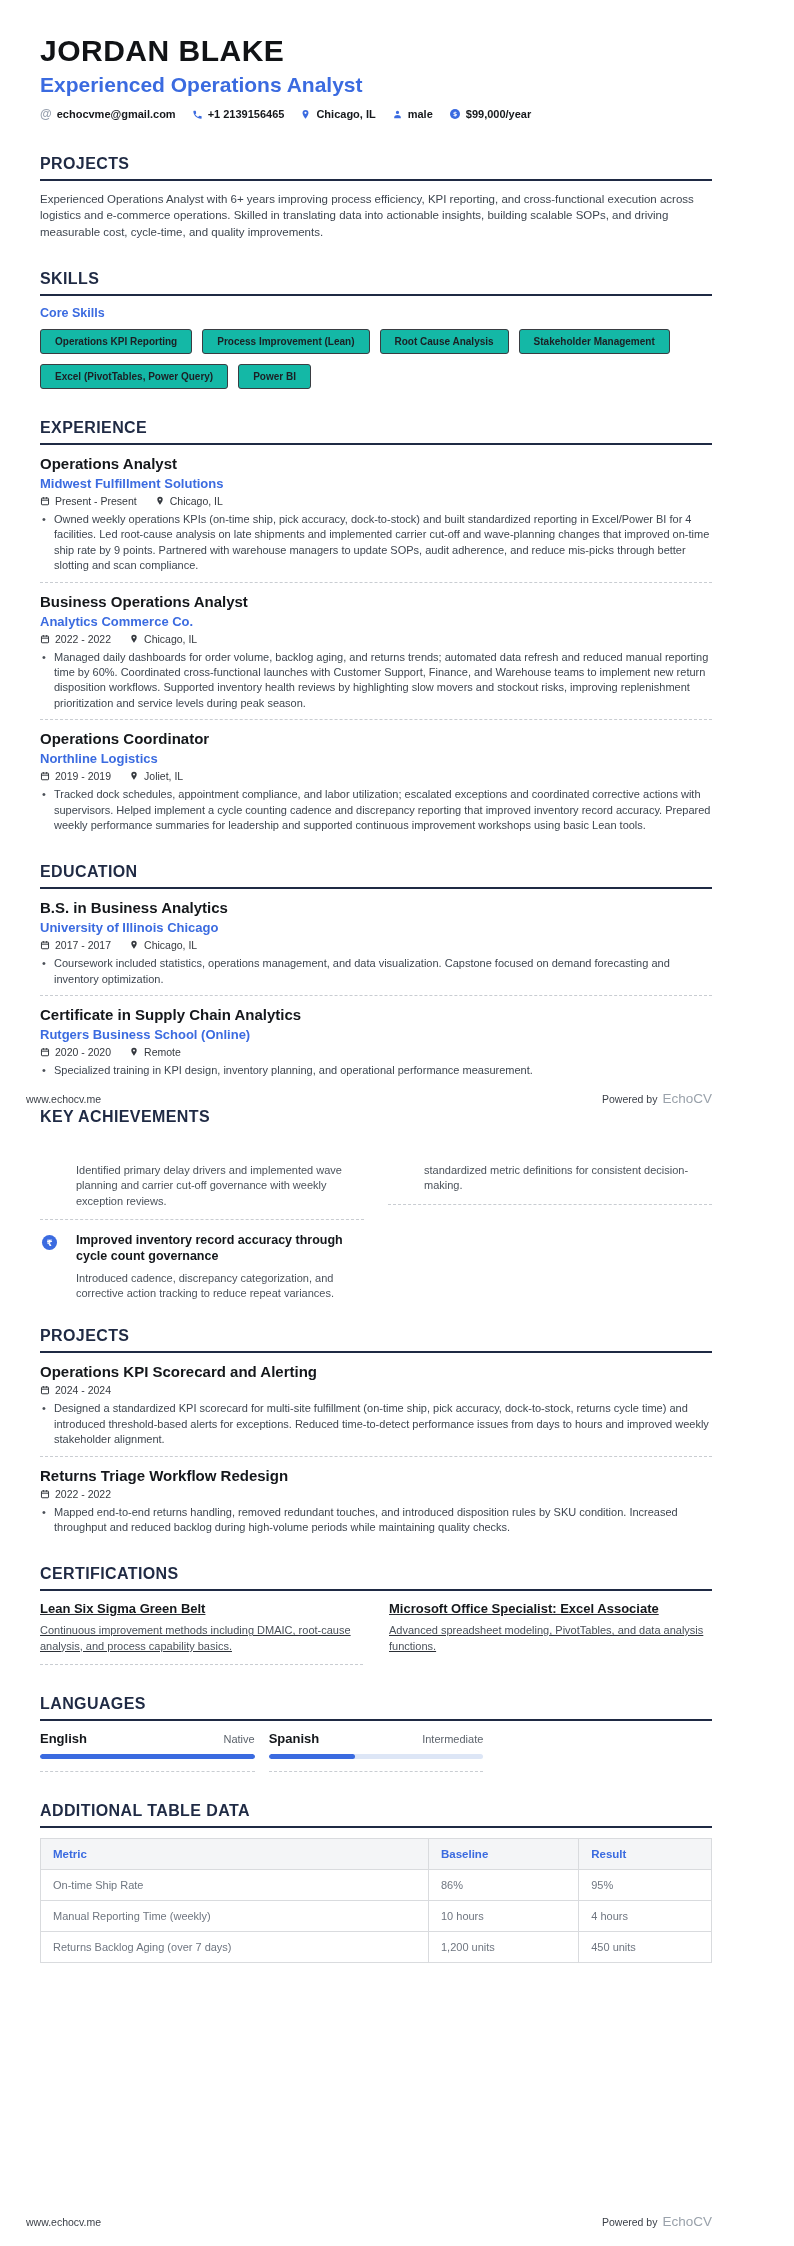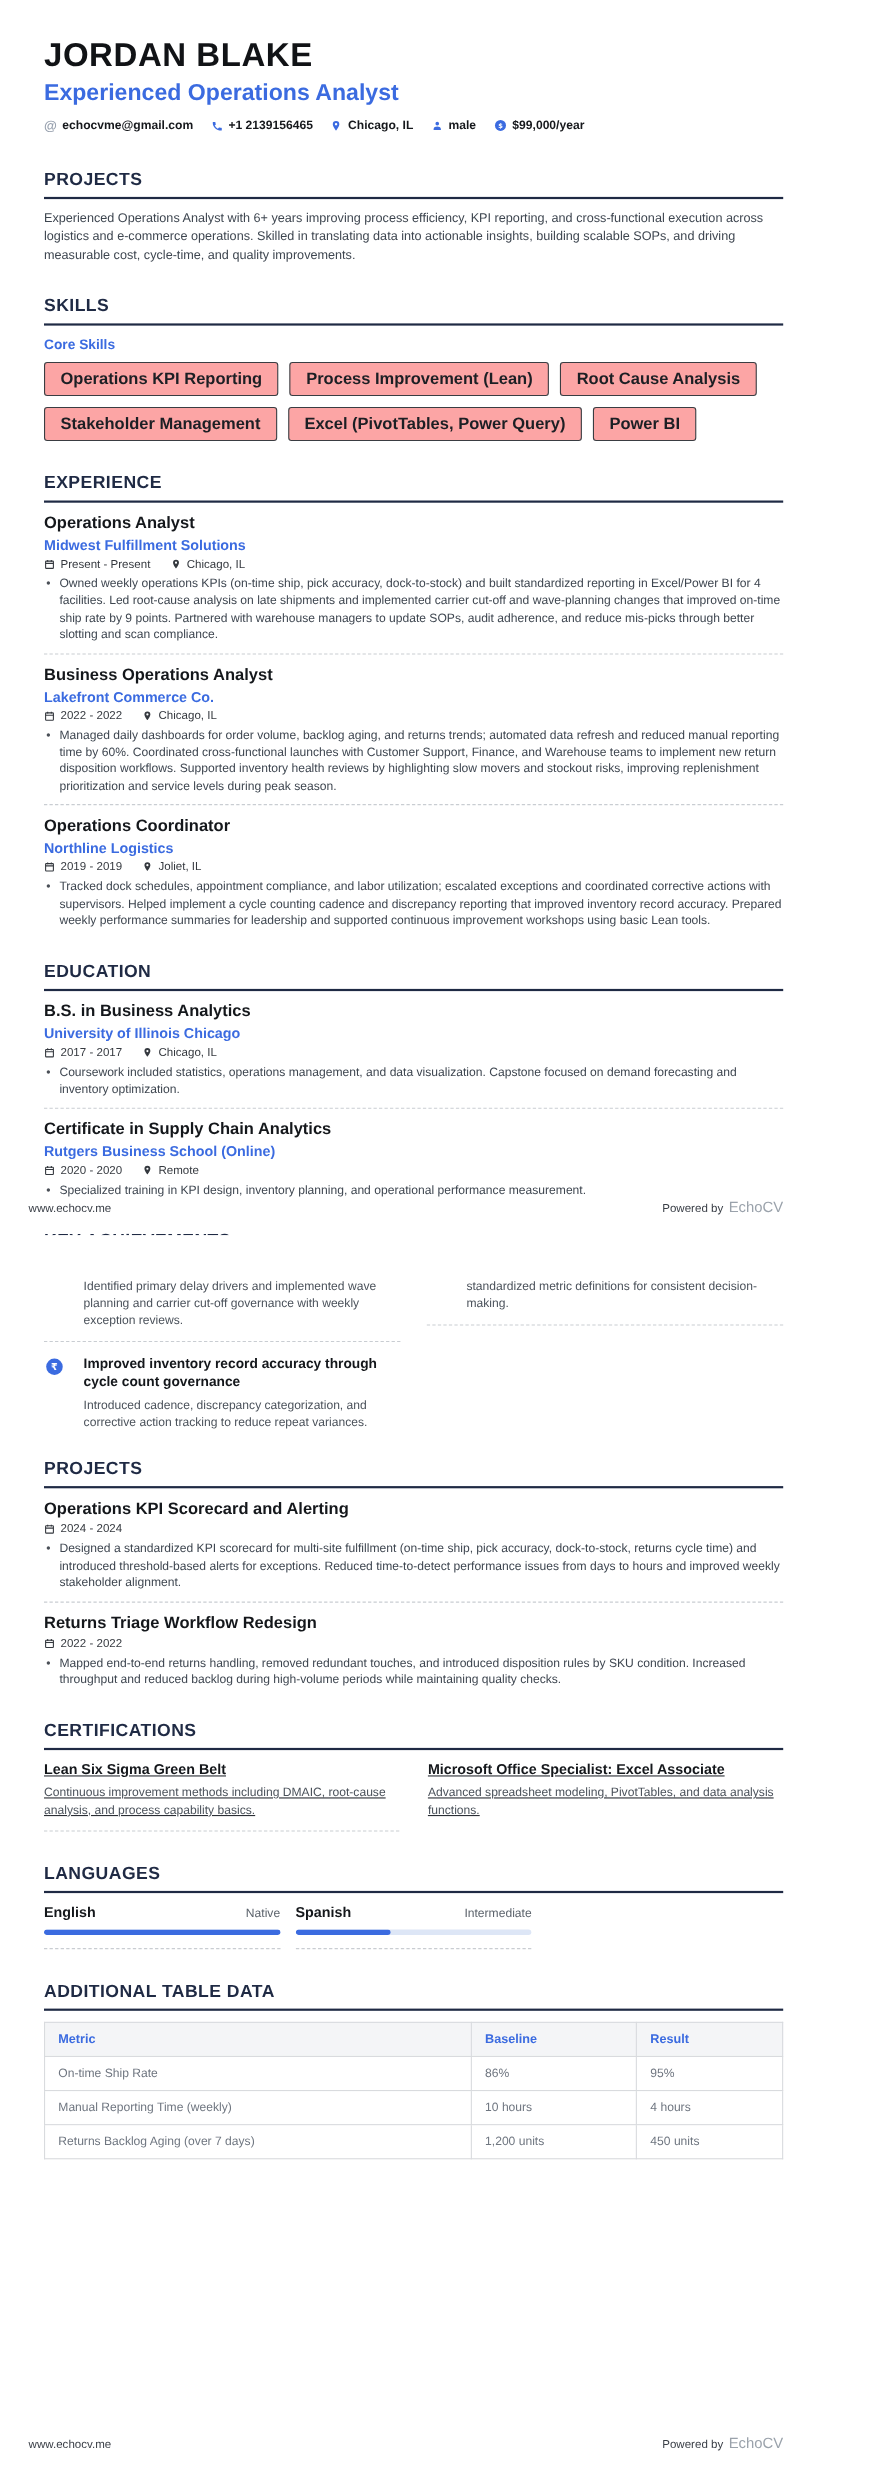--- a/index.html
+++ b/index.html
@@ -29,22 +29,22 @@
     font-size:16px; font-weight:800; letter-spacing:0.4px; color:#1f2a44;
     padding-bottom:6px; border-bottom:2.5px solid #1f2a44; margin-bottom:10px;
   }
   .body-text { font-size:11.5px; line-height:1.42; color:#3e4650; }
   .dashed { border-top:1px dashed #c9cdd2; margin:8px 0 10px 0; }
 
   
   .skill-group-label { font-size:12.5px; font-weight:700; color:#3b6be0; margin:2px 0 9px 0; }
   .chips { display:flex; flex-wrap:wrap; gap:10px; }
   .chip {
-    border:1.5px solid #3a3d42; border-radius:3px; background:#fca5a5;
-    padding:6px 14px; font-size:15px; font-weight:700; color:#1c1f24;
+    border:1.5px solid #3a3d42; border-radius:3px; background:#14b8a6;
+    padding:6px 14px; font-size:10px; font-weight:700; color:#1c1f24;
   }
 
   
   .entry-title { font-size:15px; font-weight:800; color:#14171b; margin-bottom:4px; }
   .entry-org { font-size:13px; font-weight:700; color:#3b6be0; margin-bottom:4px; }
   .meta-row { display:flex; align-items:center; gap:18px; margin-bottom:5px; }
   .meta-item { display:flex; align-items:center; gap:5px; font-size:10.5px; color:#35393f; }
   .meta-item svg { display:block; }
   .bullet { position:relative; padding-left:14px; font-size:11px; line-height:1.4; color:#3e4650; }
   .bullet::before { content:"•"; position:absolute; left:2px; top:0; color:#4a4f57; }
@@ -179,21 +179,21 @@
             </span>
             <span>Chicago, IL</span>
           </span>
       </div>
       <div class="bullet">Owned weekly operations KPIs (on-time ship, pick accuracy, dock-to-stock) and built standardized reporting in Excel/Power BI for 4 facilities. Led root-cause analysis on late shipments and implemented carrier cut-off and wave-planning changes that improved on-time ship rate by 9 points. Partnered with warehouse managers to update SOPs, audit adherence, and reduce mis-picks through better slotting and scan compliance.</div>
     </div>
     <div class="dashed"></div>
 
     <div>
       <div class="entry-title">Business Operations Analyst</div>
-      <div class="entry-org">Lakefront Commerce Co.</div>
+      <div class="entry-org">Analytics Commerce Co.</div>
       <div class="meta-row">
         <span class="meta-item">
             <span>
               <svg width="10" height="10" viewBox="0 0 24 24" fill="none" stroke="#35393f" stroke-width="2.4">
                 <rect x="3.5" y="5" width="17" height="16" rx="1.5"></rect>
                 <line x1="3.5" y1="10" x2="20.5" y2="10"></line>
                 <line x1="8" y1="2.5" x2="8" y2="6.5"></line>
                 <line x1="16" y1="2.5" x2="16" y2="6.5"></line>
               </svg>
             </span>

